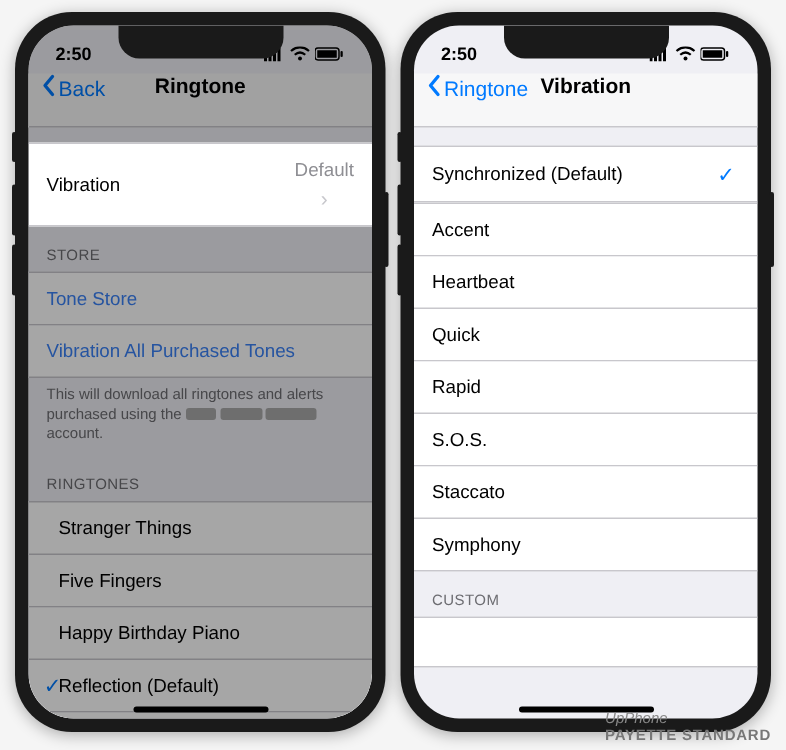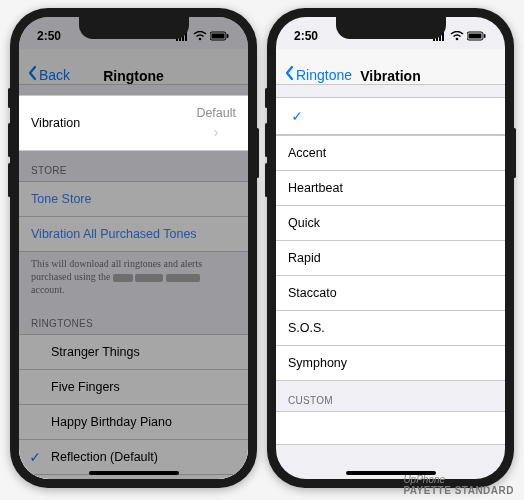--- a/index.html
+++ b/index.html
@@ -53,21 +53,21 @@
     font-size: 12px;
     font-weight: 600;
     color: #000;
   }
   .status-icons { display:flex; gap:3px; align-items:center; }
   .signal, .wifi, .battery { display:inline-block; }
   .signal svg, .wifi svg, .battery svg { display:block; }
   .nav-bar {
     height: 36px;
     display: flex;
-    align-items: flex-end;
+    align-items: flex-start;
     padding: 0 8px;
     border-bottom: 0.5px solid #c8c7cc;
     position: relative;
     background: #f7f7f8;
   }
   .nav-back {
     color: #007aff;
     font-size: 14px;
     display: flex;
     align-items: center;
@@ -104,31 +104,30 @@
     font-size: 10px;
     color: #6d6d72;
     text-transform: uppercase;
     letter-spacing: 0.3px;
   }
   .section-footer {
     padding: 5px 12px 8px;
     font-size: 10px;
     color: #6d6d72;
     line-height: 1.3;
-    font-family: Liberation Serif, serif;
   }
   .link-row { color: #3b82f6; }
   .check {
     color: #007aff;
     font-size: 14px;
     width: 18px;
     display: inline-block;
     text-align: center;
   }
-  .row.indented { padding-left: 32px; position: relative; }
+  .row.indented { padding-left: 20px; position: relative; }
   .row.indented .check-slot {
     position: absolute;
     left: 7px;
     top: 50%;
     transform: translateY(-50%);
   }
   .dim-overlay {
     position: absolute;
     inset: 0;
     background: rgba(0,0,0,0.35);
@@ -324,41 +323,42 @@
               <path d="M8 2 L3 8 L8 14" stroke="#007aff" stroke-width="2.2" fill="none" stroke-linecap="round" stroke-linejoin="round"></path>
             </svg></span>
         <span>Ringtone</span>
       </div>
       <div class="nav-title">Vibration</div>
     </div>
 
     <div class="content">
       <div style="height:12px"></div>
       <div class="row top-border">
+        <span class="label">Synchronized (Default)</span>
         <span class="check">✓</span>
       </div>
 
       <div id="standard-list">
           <div class="row top-border">
             <span class="label">Accent</span>
           </div>
           <div class="row">
             <span class="label">Heartbeat</span>
           </div>
           <div class="row">
             <span class="label">Quick</span>
           </div>
           <div class="row">
             <span class="label">Rapid</span>
           </div>
           <div class="row">
+            <span class="label">S.O.S.</span>
+          </div>
+          <div class="row">
             <span class="label">Staccato</span>
-          </div>
-          <div class="row">
-            <span class="label">S.O.S.</span>
           </div>
           <div class="row">
             <span class="label">Symphony</span>
           </div>
         </div>
 
       <div class="section-header">CUSTOM</div>
       <div class="row top-border">
         
         

